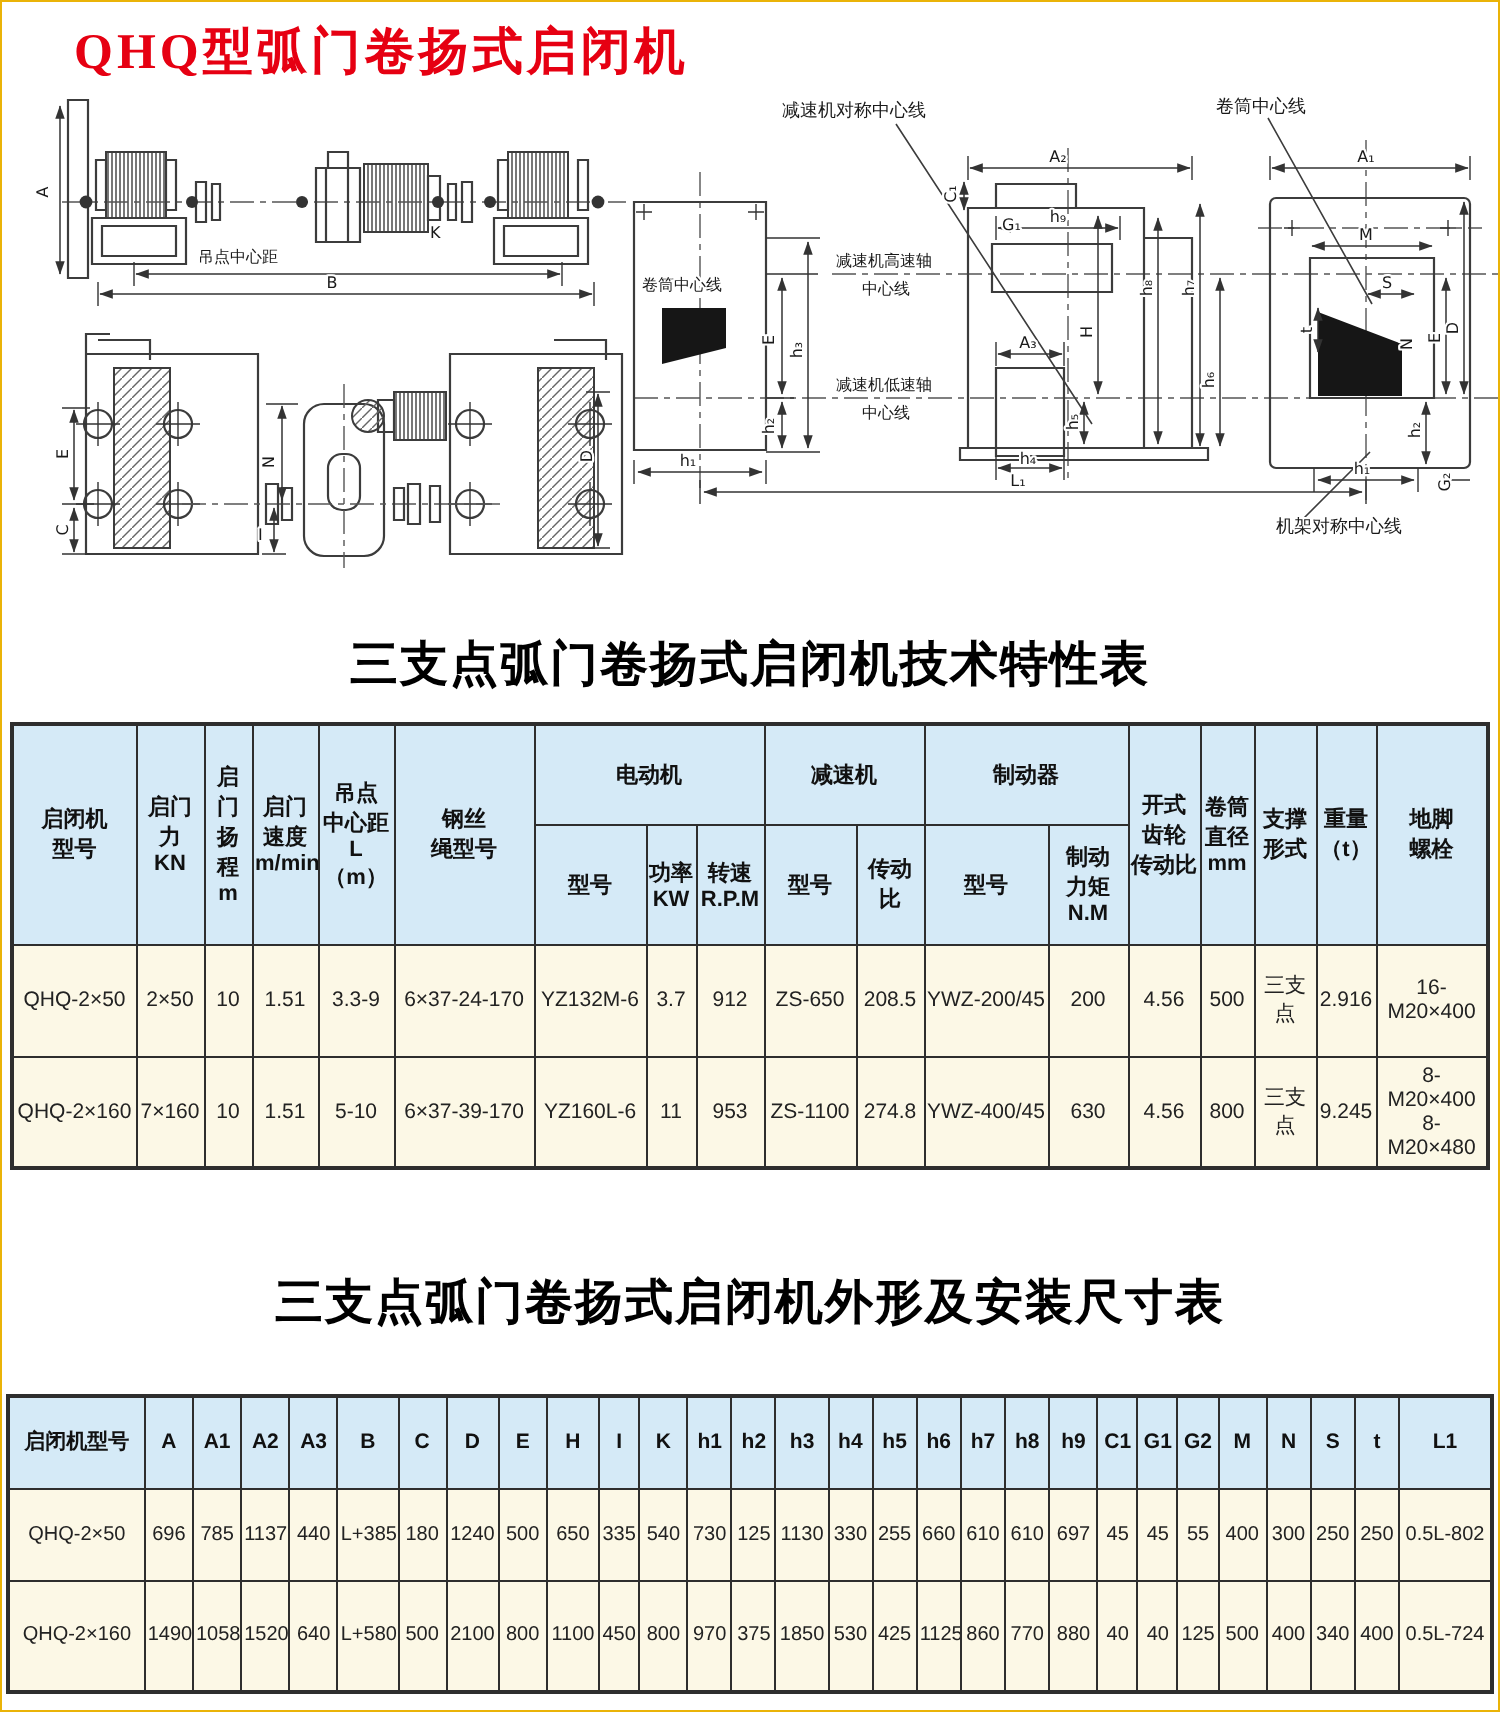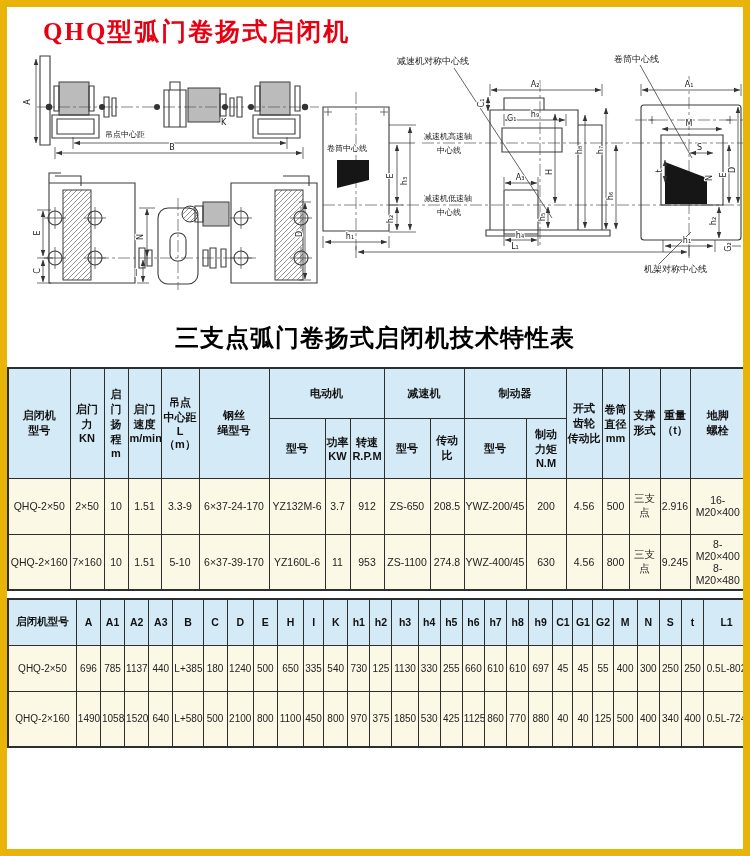--- a/index.html
+++ b/index.html
@@ -1,35 +1,35 @@
 <!DOCTYPE html>
 <html><head>
 <meta charset="utf-8">
 <style>
   html,body{margin:0;padding:0;background:#fff;}
-  .page{width:750px;height:856px;box-sizing:border-box;background:#fff;border:7px solid #eab308;
+  .page{width:750px;height:856px;box-sizing:border-box;background:#fff;border:1px solid #eab308;
         overflow:hidden;font-family:"Liberation Sans","DejaVu Sans",sans-serif;}
   .title{color:#e60012;font-family:"Liberation Serif","DejaVu Serif",serif;font-weight:bold;
          font-size:25px;margin:8px 0 2px 36px;letter-spacing:2px;}
   .sec-title{text-align:center;color:#000000;font-family:"Liberation Serif","DejaVu Serif",serif;
              font-weight:bold;font-size:24px;margin:0;letter-spacing:1px;}
   #t1-title{margin-top:14px;}
   #t2-title{margin-top:50px;}
   svg.drawing{display:block;margin-top:2px;}
   table{border-collapse:collapse;table-layout:fixed;margin:13px auto 0;border:2px solid #2e2e2e;}
   th,td{border:1.4px solid #2e2e2e;text-align:center;vertical-align:middle;
         white-space:pre-line;padding:1px;overflow:hidden;}
   thead th{background:#d5eaf7;font-weight:bold;color:#111;}
   .spec{width:738px;}
   .spec thead tr:nth-child(1){height:50px;}
   .spec thead tr:nth-child(2){height:60px;}
   .spec tbody tr{height:56px;}
   .spec th{font-size:11px;}
   .spec td{font-size:10.5px;background:#fcf8e6;color:#222;}
-  .dims{width:744px;margin-top:7px;}
+  .dims{width:744px;margin-top:30px;}
   .dims thead tr{height:46px;}
   .dims tbody tr:nth-child(1){height:46px;}
   .dims tbody tr:nth-child(2){height:56px;}
   .dims th{font-size:10.5px;}
   .dims td{font-size:10px;background:#fcf8e6;color:#222;}
   
   svg .ol{fill:none;stroke:#3c3c3c;stroke-width:1.1;}
   svg .ol2{fill:none;stroke:#3c3c3c;stroke-width:0.8;}
   svg .hv{fill:url(#hv);stroke:#3c3c3c;stroke-width:1;}
   svg .hd{fill:url(#hd);stroke:#3c3c3c;stroke-width:1;}
@@ -322,20 +322,21 @@
           <td>4.56</td>
           <td>800</td>
           <td>三支点</td>
           <td>9.245</td>
           <td>8-M20×400
 8-M20×480</td>
         </tr>
       </tbody>
   </table>
 
+  <h2 class="sec-title" id="t2-title">三支点弧门卷扬式启闭机外形及安装尺寸表</h2>
 
   <table class="dims">
     <colgroup>
       <col style="width:68px">
         <col style="width:24px">
         <col style="width:24px">
         <col style="width:24px">
       <col style="width:24px">
         <col style="width:30px">
         <col style="width:24px">

